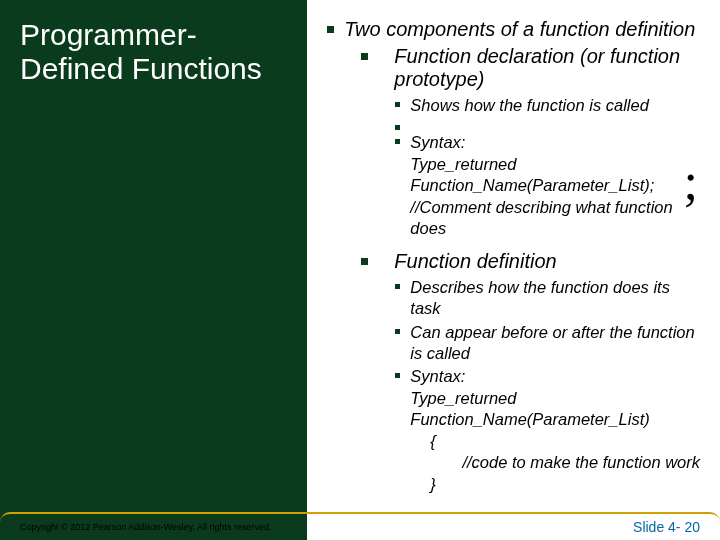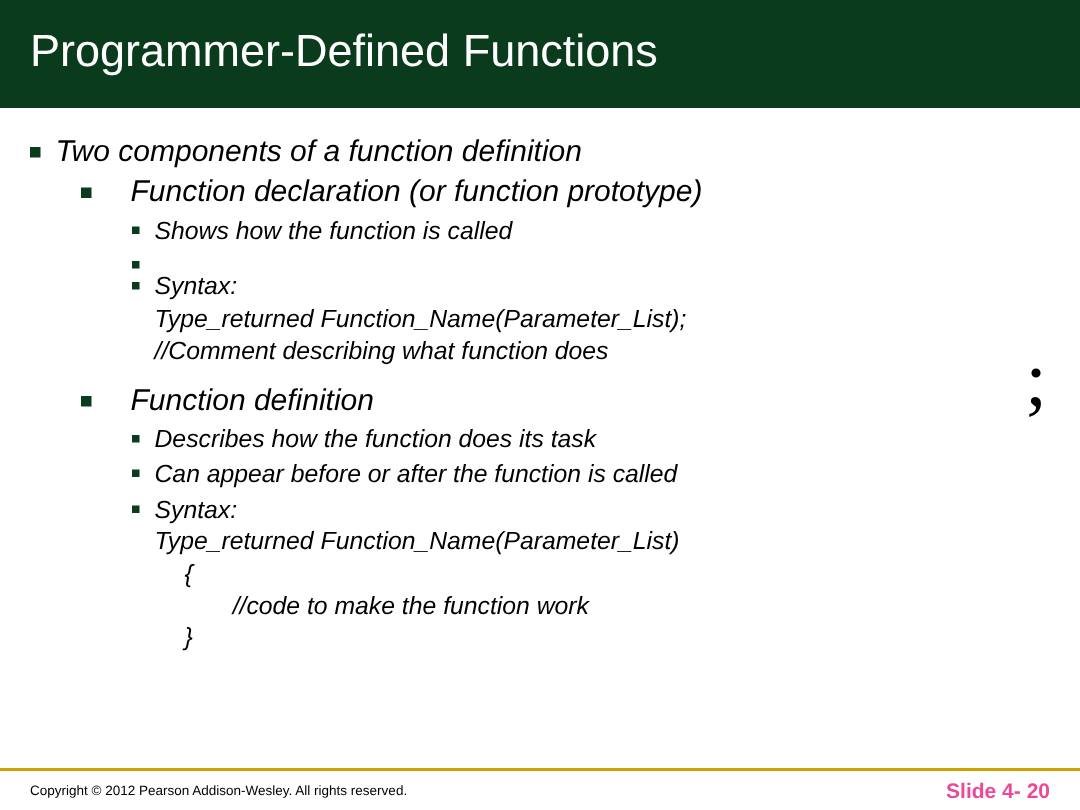--- a/index.html
+++ b/index.html
@@ -1,36 +1,36 @@
 <!DOCTYPE html>
 <html><head>
 <meta charset="utf-8">
 <style>
   * { margin: 0; padding: 0; box-sizing: border-box; }
   html, body { width: 720px; height: 540px; font-family: Arial, Helvetica, sans-serif; background: #fff; color: #000; }
-  .slide { width: 720px; height: 540px; position: relative; display: flex; flex-direction: column; }
+  .slide { width: 720px; height: 540px; position: relative; display: flex; flex-direction: row; }
   .title-band { background: #0b3b1d; color: #fff; padding: 18px 20px 20px 20px; }
   .title-band h1 { font-size: 30px; font-weight: 400; }
   .content { padding: 18px 20px 0 20px; flex: 1; position: relative; }
   ul { list-style: none; font-style: italic; }
   .lvl1 > li { margin-bottom: 8px; }
   .lvl1 > li > .row { display: flex; align-items: flex-start; gap: 10px; font-size: 20px; }
   .lvl2 { margin-left: 34px; margin-top: 4px; }
   .lvl2 > li > .row { display: flex; align-items: flex-start; gap: 26px; font-size: 20px; }
   .lvl2 > li { margin-bottom: 6px; }
   .lvl3 { margin-left: 34px; margin-top: 4px; }
   .lvl3 > li > .row { display: flex; align-items: flex-start; gap: 10px; font-size: 16.5px; line-height: 1.3; }
   .lvl3 > li { margin-bottom: 2px; }
   .bullet-sq { width: 7px; height: 7px; background: #0b3b1d; flex: 0 0 7px; margin-top: 8px; }
   .bullet-sq.small { width: 5px; height: 5px; flex: 0 0 5px; margin-top: 7px; }
   .codeblock { margin-left: 20px; font-size: 16.5px; line-height: 1.3; }
   .semicolon { position: absolute; right: 22px; top: 152px; font-size: 52px; font-family: 'Times New Roman', serif; color: #000; }
-  .footer { position: absolute; bottom: 0; left: 0; right: 0; height: 28px; border-top: 2px solid #d0a000; display: flex; justify-content: space-between; align-items: center; padding: 0 20px; }
+  .footer { position: absolute; bottom: 0; left: 0; right: 0; height: 28px; border-top: 2px solid #d0a000; display: flex; justify-content: space-between; align-items: center; padding: 0 20px; border-radius: 10px; }
   .copyright { font-size: 9px; color: #000; }
-  .slidenum { font-size: 14px; font-weight: bold; color: #ec4899; text-align: right; }
+  .slidenum { font-size: 14px; font-weight: normal; color: #0369a1; text-align: right; }
   .txt { display: block; }
 </style>
 </head>
 <body>
 
 <div class="slide">
 
   <div class="title-band">
     <h1>Programmer-Defined Functions</h1>
   </div>

